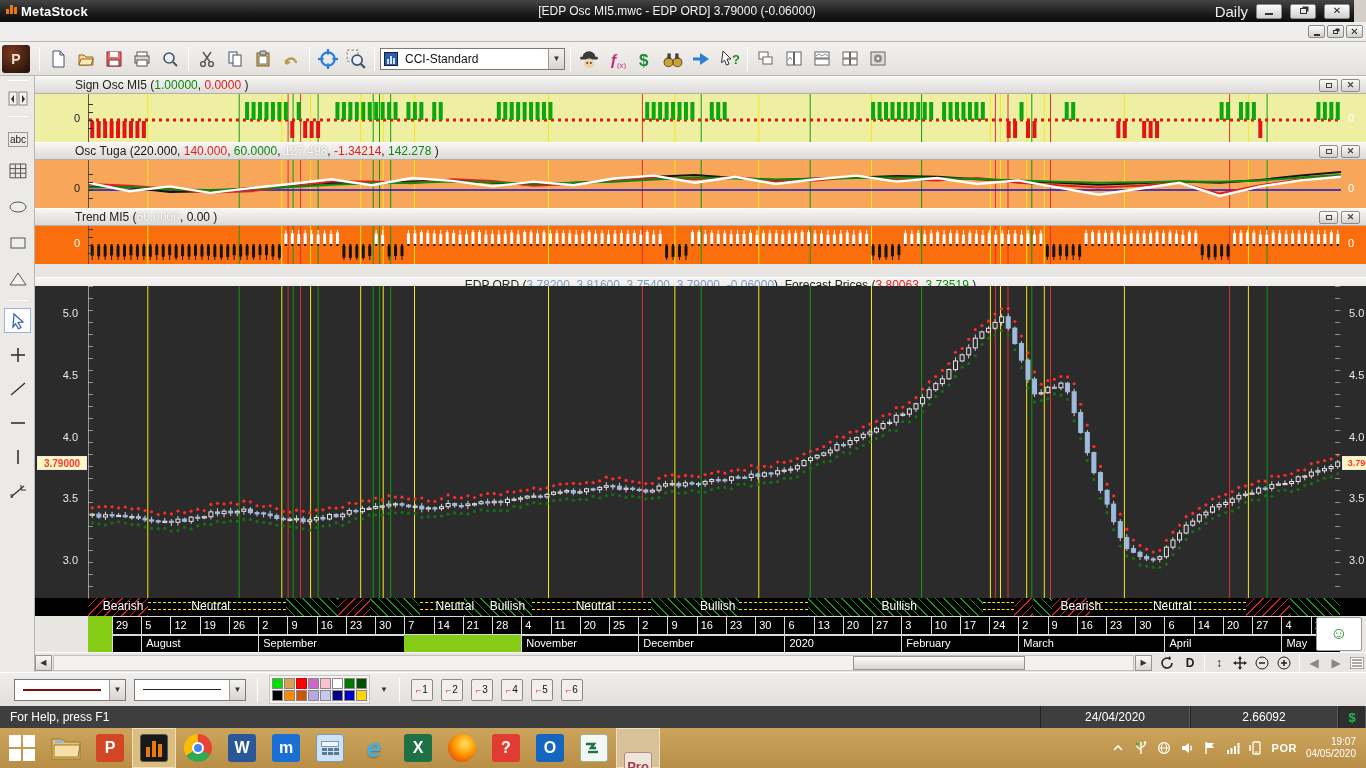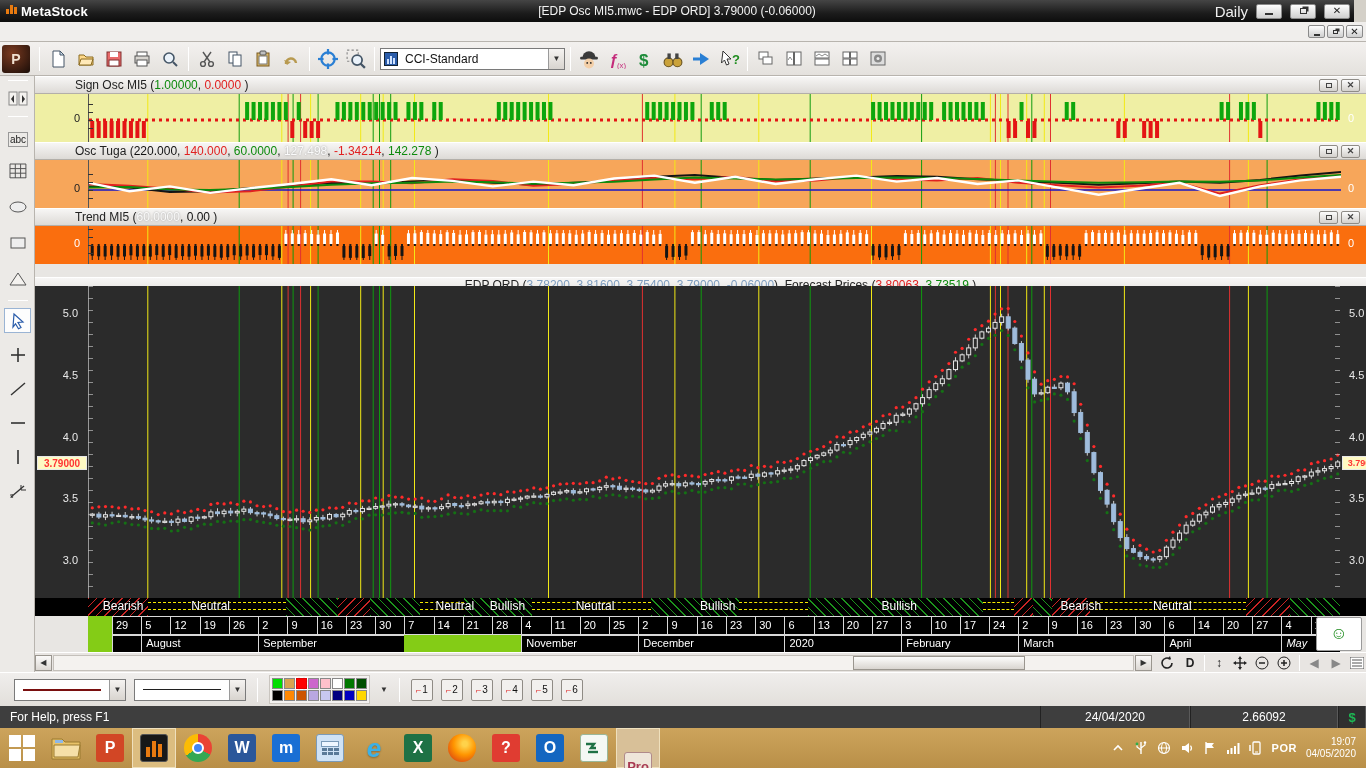--- a/index.html
+++ b/index.html
@@ -2167,21 +2167,21 @@
         <div class="mcell" style="width: 2.38095%;"></div>
         <div class="mcell" style="width: 9.52381%;">August</div>
         <div class="mcell" style="width: 11.9048%;">September</div>
         <div class="mcell" style="width: 9.52381%; margin-top: 48px;">October</div>
         <div class="mcell" style="width: 9.52381%;">November</div>
         <div class="mcell" style="width: 11.9048%;">December</div>
         <div class="mcell" style="width: 9.52381%;">2020</div>
         <div class="mcell" style="width: 9.52381%;">February</div>
         <div class="mcell" style="width: 11.9048%;">March</div>
         <div class="mcell" style="width: 9.52381%;">April</div>
-        <div class="mcell" style="width: 4.7619%; font-style: italic;">May</div>
+        <div class="mcell" style="width: 4.7619%;">May</div>
       </div>
       <div id="smiley" style="right: 4px; top: 541px; width: 46px; height: 34px;">☺</div>
       <div id="scrollrow" style="top: 576px;">
         <div class="sarrow">◀</div>
         <div id="strack">
           <div id="sthumb" style="left: 74%; width: 16%;"></div>
         </div>
         <div class="sarrow">▶</div>
         <div class="mini-tools">
           <span class="mt">

